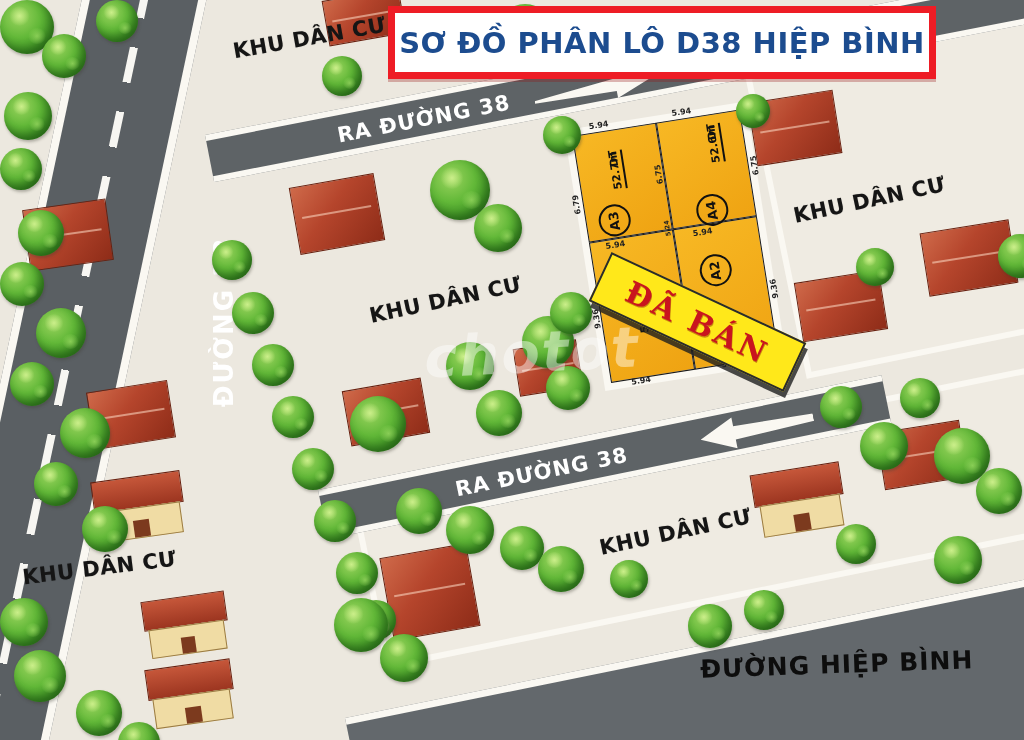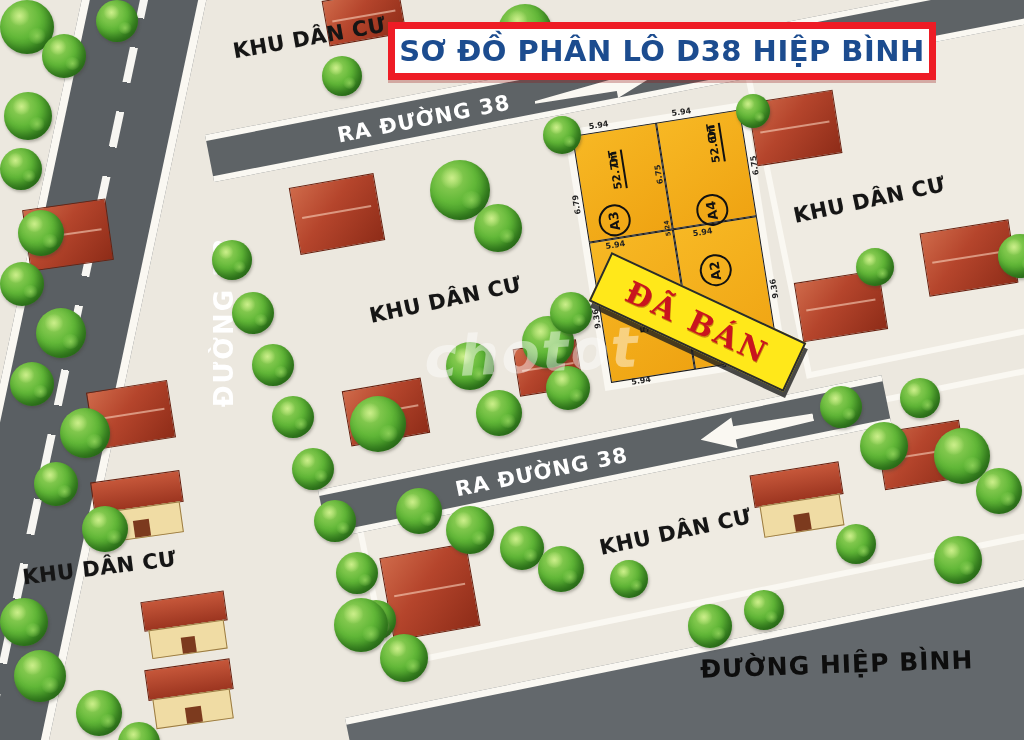--- a/index.html
+++ b/index.html
@@ -90,23 +90,23 @@
     background:linear-gradient(180deg,#C6573A,#9C3520);border:1px solid #69200F;}
   .house.front .wall{position:absolute;left:5%;top:50%;width:90%;height:50%;
     background:#F0DCA4;border:1px solid #9A7B43;}
   .house.front .wall::before{content:"";position:absolute;left:40%;bottom:0;width:20%;height:58%;
     background:#7C3A1E;}
 
   .watermark{left:424px;top:320px;font-weight:800;font-style:italic;font-size:56px;
     letter-spacing:2px;color:rgba(255,255,255,.45);transform:rotate(-3deg);}
 
   
-  .title-box{left:388px;top:6px;width:548px;height:58px;background:#fff;
+  .title-box{left:388px;top:6px;width:548px;height:73px;background:#fff;
     border:7px solid #EE1C25;box-shadow:0 3px 0 rgba(150,20,20,.3);
-    display:flex;align-items:center;justify-content:center;z-index:50;margin-top:16px;}
+    display:flex;align-items:center;justify-content:center;z-index:50;}
   .title-box span{font-size:29px;font-weight:800;color:#1C4C8F;white-space:nowrap;letter-spacing:.5px;}
 </style>
 </head>
 <body>
 
 <div id="canvas">
 
   <div class="block block-right"></div>
   <div class="block block-bottom"></div>
 

